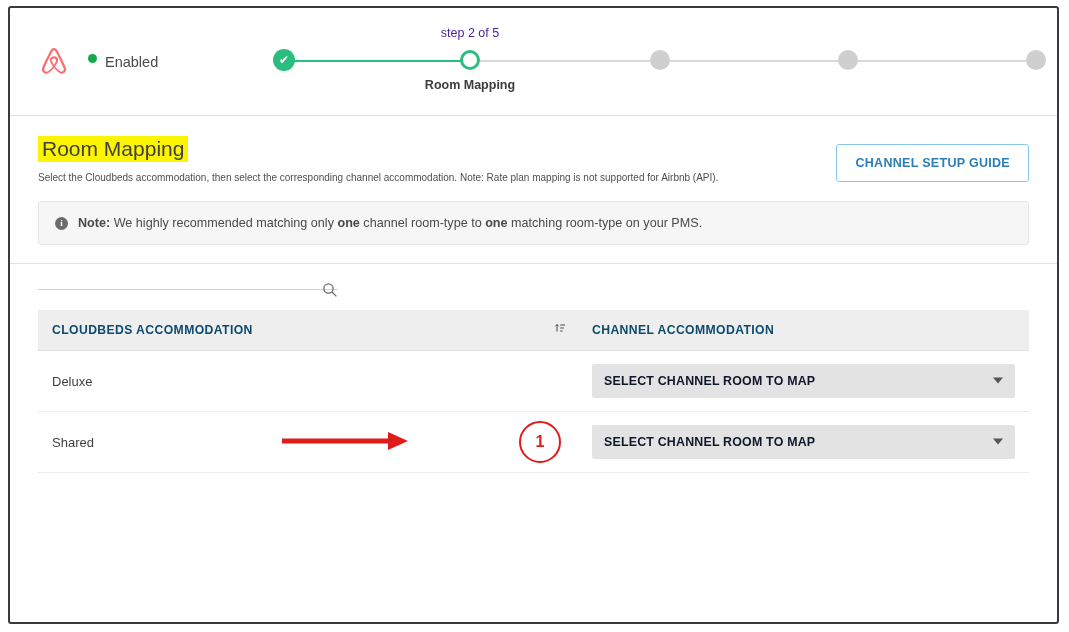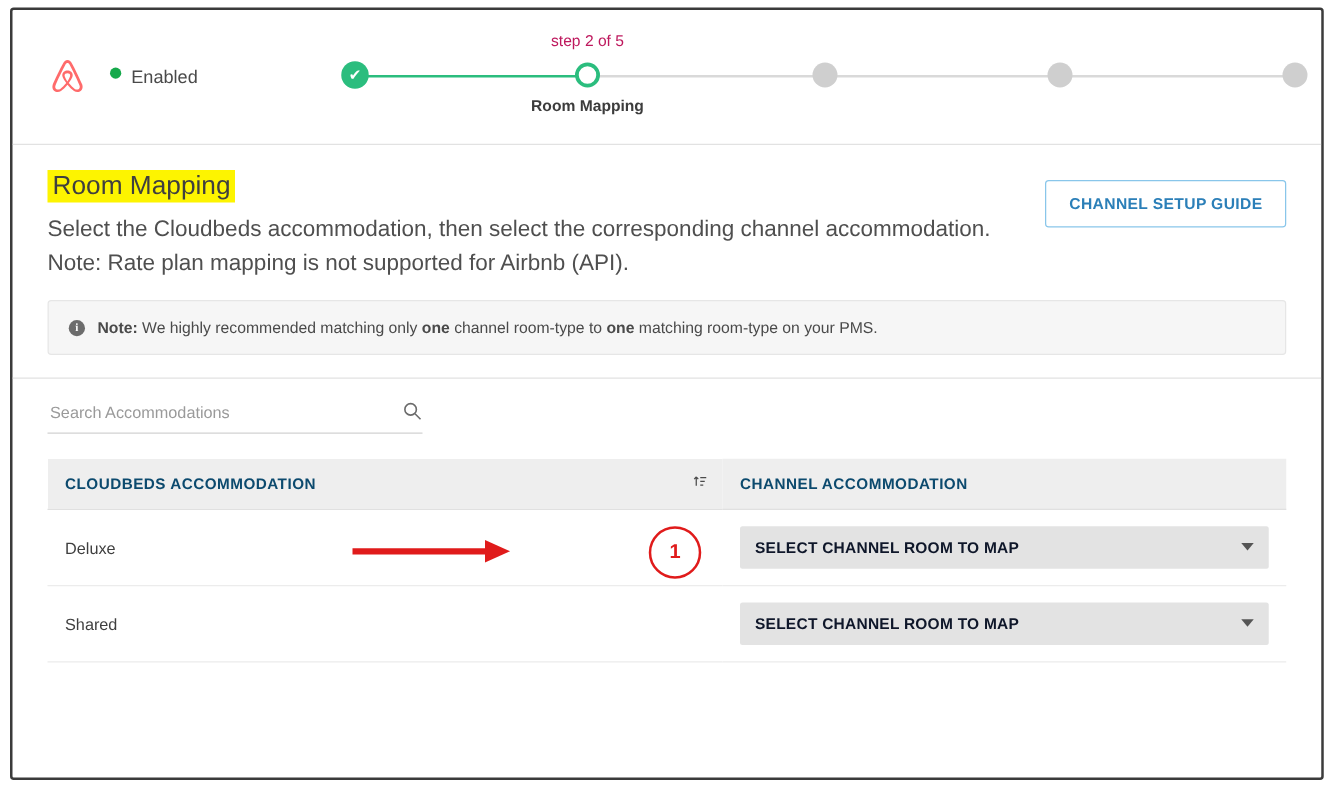--- a/index.html
+++ b/index.html
@@ -96,21 +96,21 @@
   }
   .node-todo {
     width: 20px; height: 20px;
     background: #cfcfcf;
   }
   .step-caption {
     position: absolute;
     top: 0px;
     transform: translateX(-50%);
     font-size: 12.5px;
-    color: #be185d;
+    color: #4c1d95;
     white-space: nowrap;
   }
   .step-label {
     position: absolute;
     top: 52px;
     transform: translateX(-50%);
     font-size: 12.5px;
     font-weight: bold;
     color: #3c3c3c;
     white-space: nowrap;
@@ -125,21 +125,21 @@
   .page-title {
     display: inline-block;
     font-size: 21px;
     color: #3f3f3f;
     background: #fdf400;
     padding: 1px 4px;
     margin: 0 0 8px 0;
     font-weight: normal;
   }
   .intro-text {
-    font-size: 18px;
+    font-size: 10px;
     color: #4f4f4f;
     line-height: 1.5;
     max-width: 760px;
     margin: 0 0 16px 0;
   }
   .guide-btn {
     position: absolute;
     right: 28px;
     top: 28px;
     border: 1px solid #89c6ea;
@@ -336,21 +336,20 @@
       <button class="guide-btn">CHANNEL SETUP GUIDE</button>
 
       <div class="note-box">
         <span class="info-icon">i</span>
         <span><b>Note:</b><span> We highly recommended matching only </span><b>one</b><span> channel room-type to </span><b>one</b><span> matching room-type on your PMS.</span></span>
       </div>
     </div>
 
     <div class="table-wrap">
       <div class="search-row">
-        <input class="search-input" type="text" placeholder="Search Accommodations" style="">
         <span class="search-icon">
           <svg width="16" height="16" viewBox="0 0 16 16" aria-hidden="true">
             <circle cx="6.5" cy="6.5" r="4.6" fill="none" stroke="#6b6b6b" stroke-width="1.3"></circle>
             <line x1="10" y1="10" x2="14.4" y2="14.4" stroke="#6b6b6b" stroke-width="1.3"></line>
           </svg>
         </span>
       </div>
 
       <table class="table">
         <thead>

